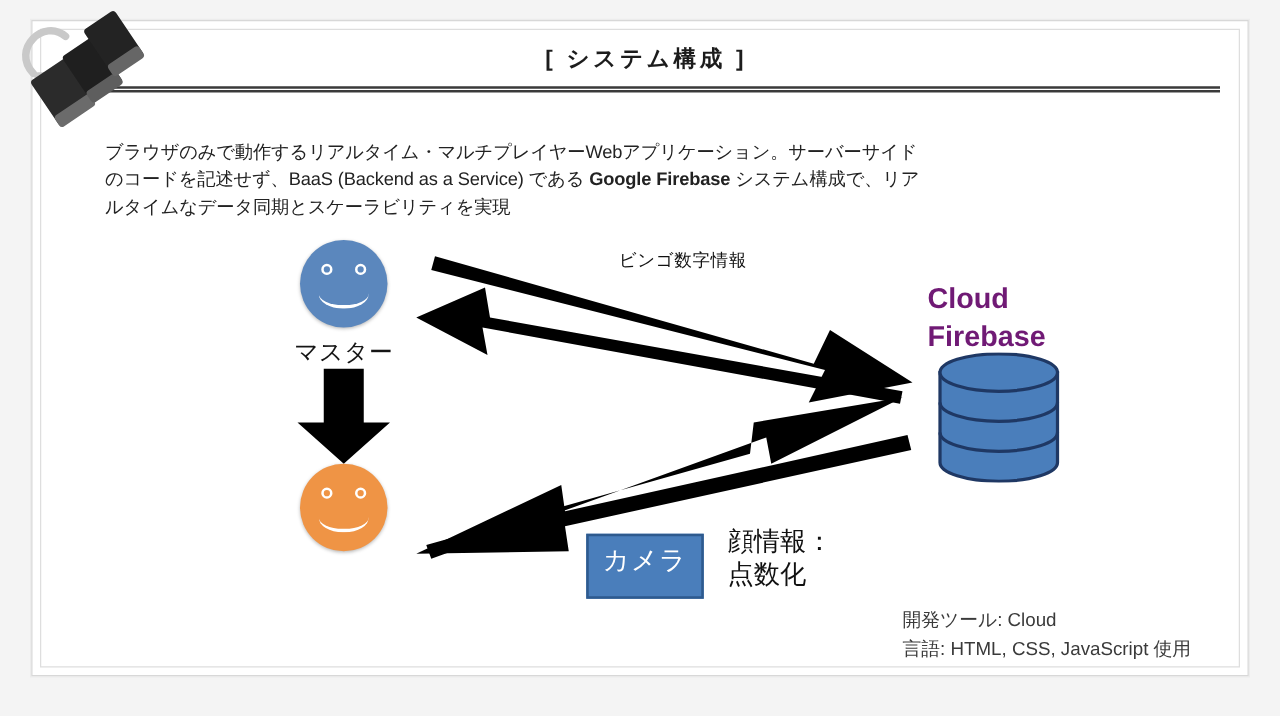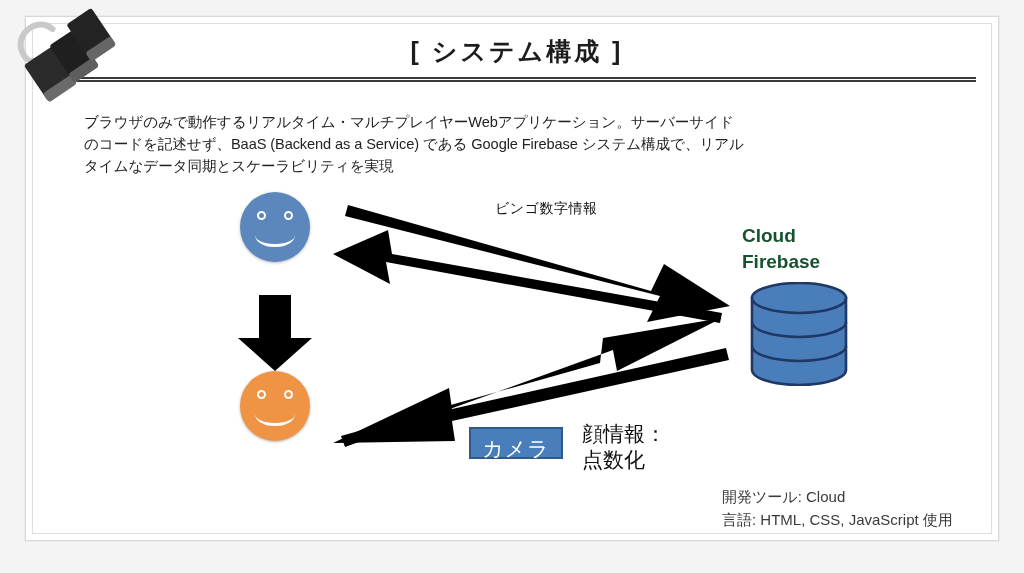--- a/index.html
+++ b/index.html
@@ -52,21 +52,21 @@
 
   
   #title-block {
     position: absolute;
     left: 58px;
     top: 38px;
     right: 48px;
   }
   #page-title {
     text-align: center;
-    font-size: 25px;
+    font-size: 18px;
     font-weight: bold;
     color: #1c1c1c;
     letter-spacing: 3px;
     line-height: 1.1;
     white-space: nowrap;
   }
   #title-rule {
     margin-top: 11px;
     height: 5px;
     border-top: 2px solid #3a3a3a;
@@ -78,21 +78,21 @@
   #intro-text {
     position: absolute;
     left: 84px;
     top: 111px;
     width: 660px;
     font-size: 14.6px;
     line-height: 1.52;
     color: #222;
     letter-spacing: -0.1px;
   }
-  #intro-text b { font-weight: normal; }
+  #intro-text b { font-weight: bold; }
 
   
   #diagram {
     position: absolute;
     left: 0;
     top: 0;
     width: 1024px;
     height: 573px;
     pointer-events: none;
   }
@@ -141,23 +141,23 @@
   #player-wrap { left: 190px; top: 371px; }
   #master-face { background: #5b87bd; }
   #player-face { background: #ef9445; }
 
   
   #firestore-label {
     position: absolute;
     left: 742px;
     top: 223px;
     width: 160px;
-    font-size: 19px;
+    font-size: 23px;
     font-weight: bold;
-    color: #14532d;
+    color: #701a75;
     line-height: 1.35;
   }
   #firestore-cylinder {
     position: absolute;
     left: 748px;
     top: 282px;
   }
 
   
   #bingo-label {
@@ -167,21 +167,21 @@
     font-size: 14px;
     color: #111;
     letter-spacing: 0.5px;
     white-space: nowrap;
   }
   #camera-box {
     position: absolute;
     left: 469px;
     top: 427px;
     width: 94px;
-    height: 32px;
+    height: 52px;
     background: #4a7ebb;
     border: 2px solid #2e5a8e;
     box-sizing: border-box;
     color: #ffffff;
     font-size: 21px;
     line-height: 40px;
     text-align: center;
     letter-spacing: 1px;
   }
   #face-info {
@@ -247,20 +247,21 @@
 
   <polygon fill="#000" points="259,295 291,295 291,338 312,338 275,371 238,338 259,338"></polygon>
 </svg>
 
 <div class="avatar-wrap" id="master-wrap">
   <div class="avatar-face" id="master-face">
     <span class="eye left"></span>
     <span class="eye right"></span>
     <span class="mouth"></span>
   </div>
+  <div class="avatar-label">マスター</div>
 </div>
 
 <div class="avatar-wrap" id="player-wrap">
   <div class="avatar-face" id="player-face">
     <span class="eye left"></span>
     <span class="eye right"></span>
     <span class="mouth"></span>
   </div>
 </div>
 

